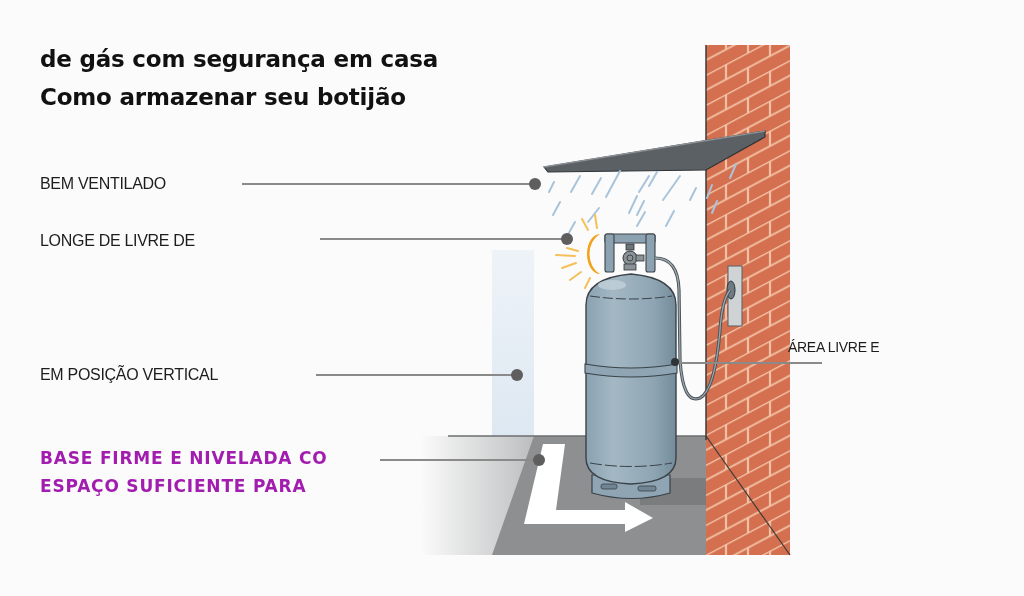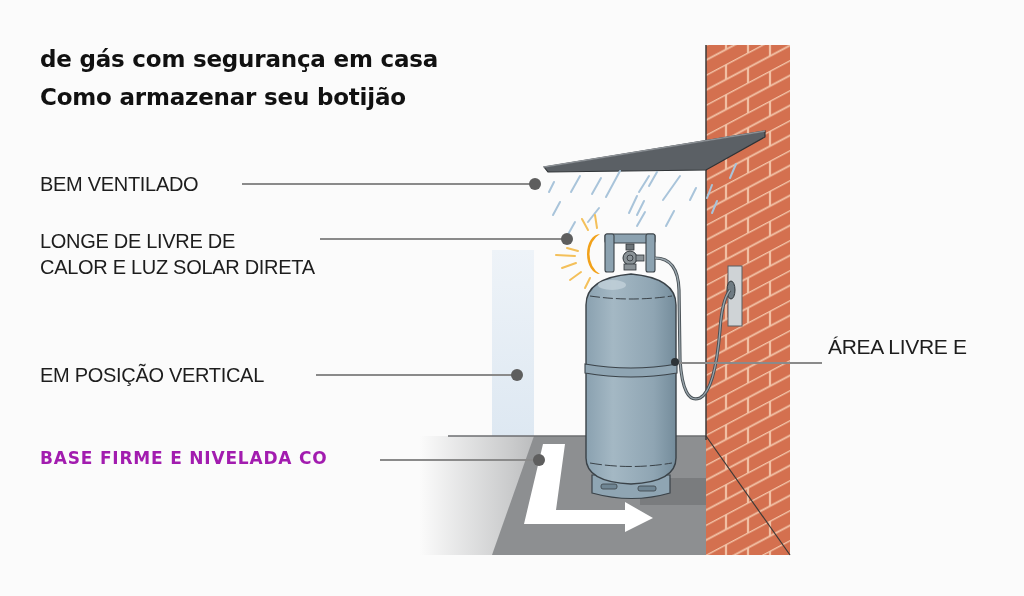--- a/index.html
+++ b/index.html
@@ -1,18 +1,18 @@
 <!DOCTYPE html>
 <html><head>
 <meta charset="utf-8">
 <style>
   html, body { margin:0; padding:0; }
   body { width:1024px; height:596px; background:#fbfbfb; position:relative; overflow:hidden; font-family:"Liberation Sans", sans-serif; }
   .title { position:absolute; left:40px; top:40px; font-family:"DejaVu Sans", sans-serif; font-weight:bold; font-size:23px; line-height:38px; color:#111; letter-spacing:-0.2px; }
-  .label { position:absolute; color:#1d1d1d; font-size:20px; line-height:26px; letter-spacing:-0.3px; }
+  .label { position:absolute; color:#1d1d1d; font-size:16px; line-height:26px; letter-spacing:-0.3px; }
   .label.bold { font-family:"DejaVu Sans", sans-serif; font-weight:bold; font-size:17px; line-height:28px; letter-spacing:0.8px; color:#a21caf; }
   .leader { position:absolute; height:1.5px; background:#8a8a8a; }
   .dot { position:absolute; width:12px; height:12px; border-radius:50%; background:#5e5e5e; }
   svg.scene { position:absolute; left:0; top:0; }
 </style>
 </head>
 <body>
 
 <svg class="scene" width="1024" height="596" viewBox="0 0 1024 596">
   <defs>
@@ -139,34 +139,34 @@
 </div>
 
 <div class="label" style="left:40px; top:171px;">
   <div>BEM VENTILADO</div>
 </div>
 <div class="leader" style="left:242px; top:183px; width:290px;"></div>
 <div class="dot" style="left:529px; top:178px;"></div>
 
 <div class="label" style="left:40px; top:228px;">
   <div>LONGE DE LIVRE DE</div>
-  <div>CALOR E LUZ SOLAR DIRETA</div>
 </div>
 <div class="leader" style="left:320px; top:238px; width:244px;"></div>
 <div class="dot" style="left:561px; top:233px;"></div>
 
 <div class="label" style="left:40px; top:362px;">
   <div>EM POSIÇÃO VERTICAL</div>
 </div>
 <div class="leader" style="left:316px; top:374px; width:200px;"></div>
 <div class="dot" style="left:511px; top:369px;"></div>
 
 <div class="label bold" style="left:40px; top:444px;">
   <div>BASE FIRME E NIVELADA CO</div>
+  <div>ESPAÇO SUFICIENTE PARA</div>
 </div>
 <div class="leader" style="left:380px; top:459px; width:158px;"></div>
 <div class="dot" style="left:533px; top:454px;"></div>
 
 <div class="leader" style="left:676px; top:362px; width:146px;"></div>
 <div class="dot" style="left:671px; top:358px; width:8px; height:8px; background:#2e3438;"></div>
-<div class="label" style="left:828px; top:334px; font-size:21px;">
+<div class="label" style="left:788px; top:334px; font-size:14px;">
   <div>ÁREA LIVRE E</div>
 </div>
 
 </body></html>

